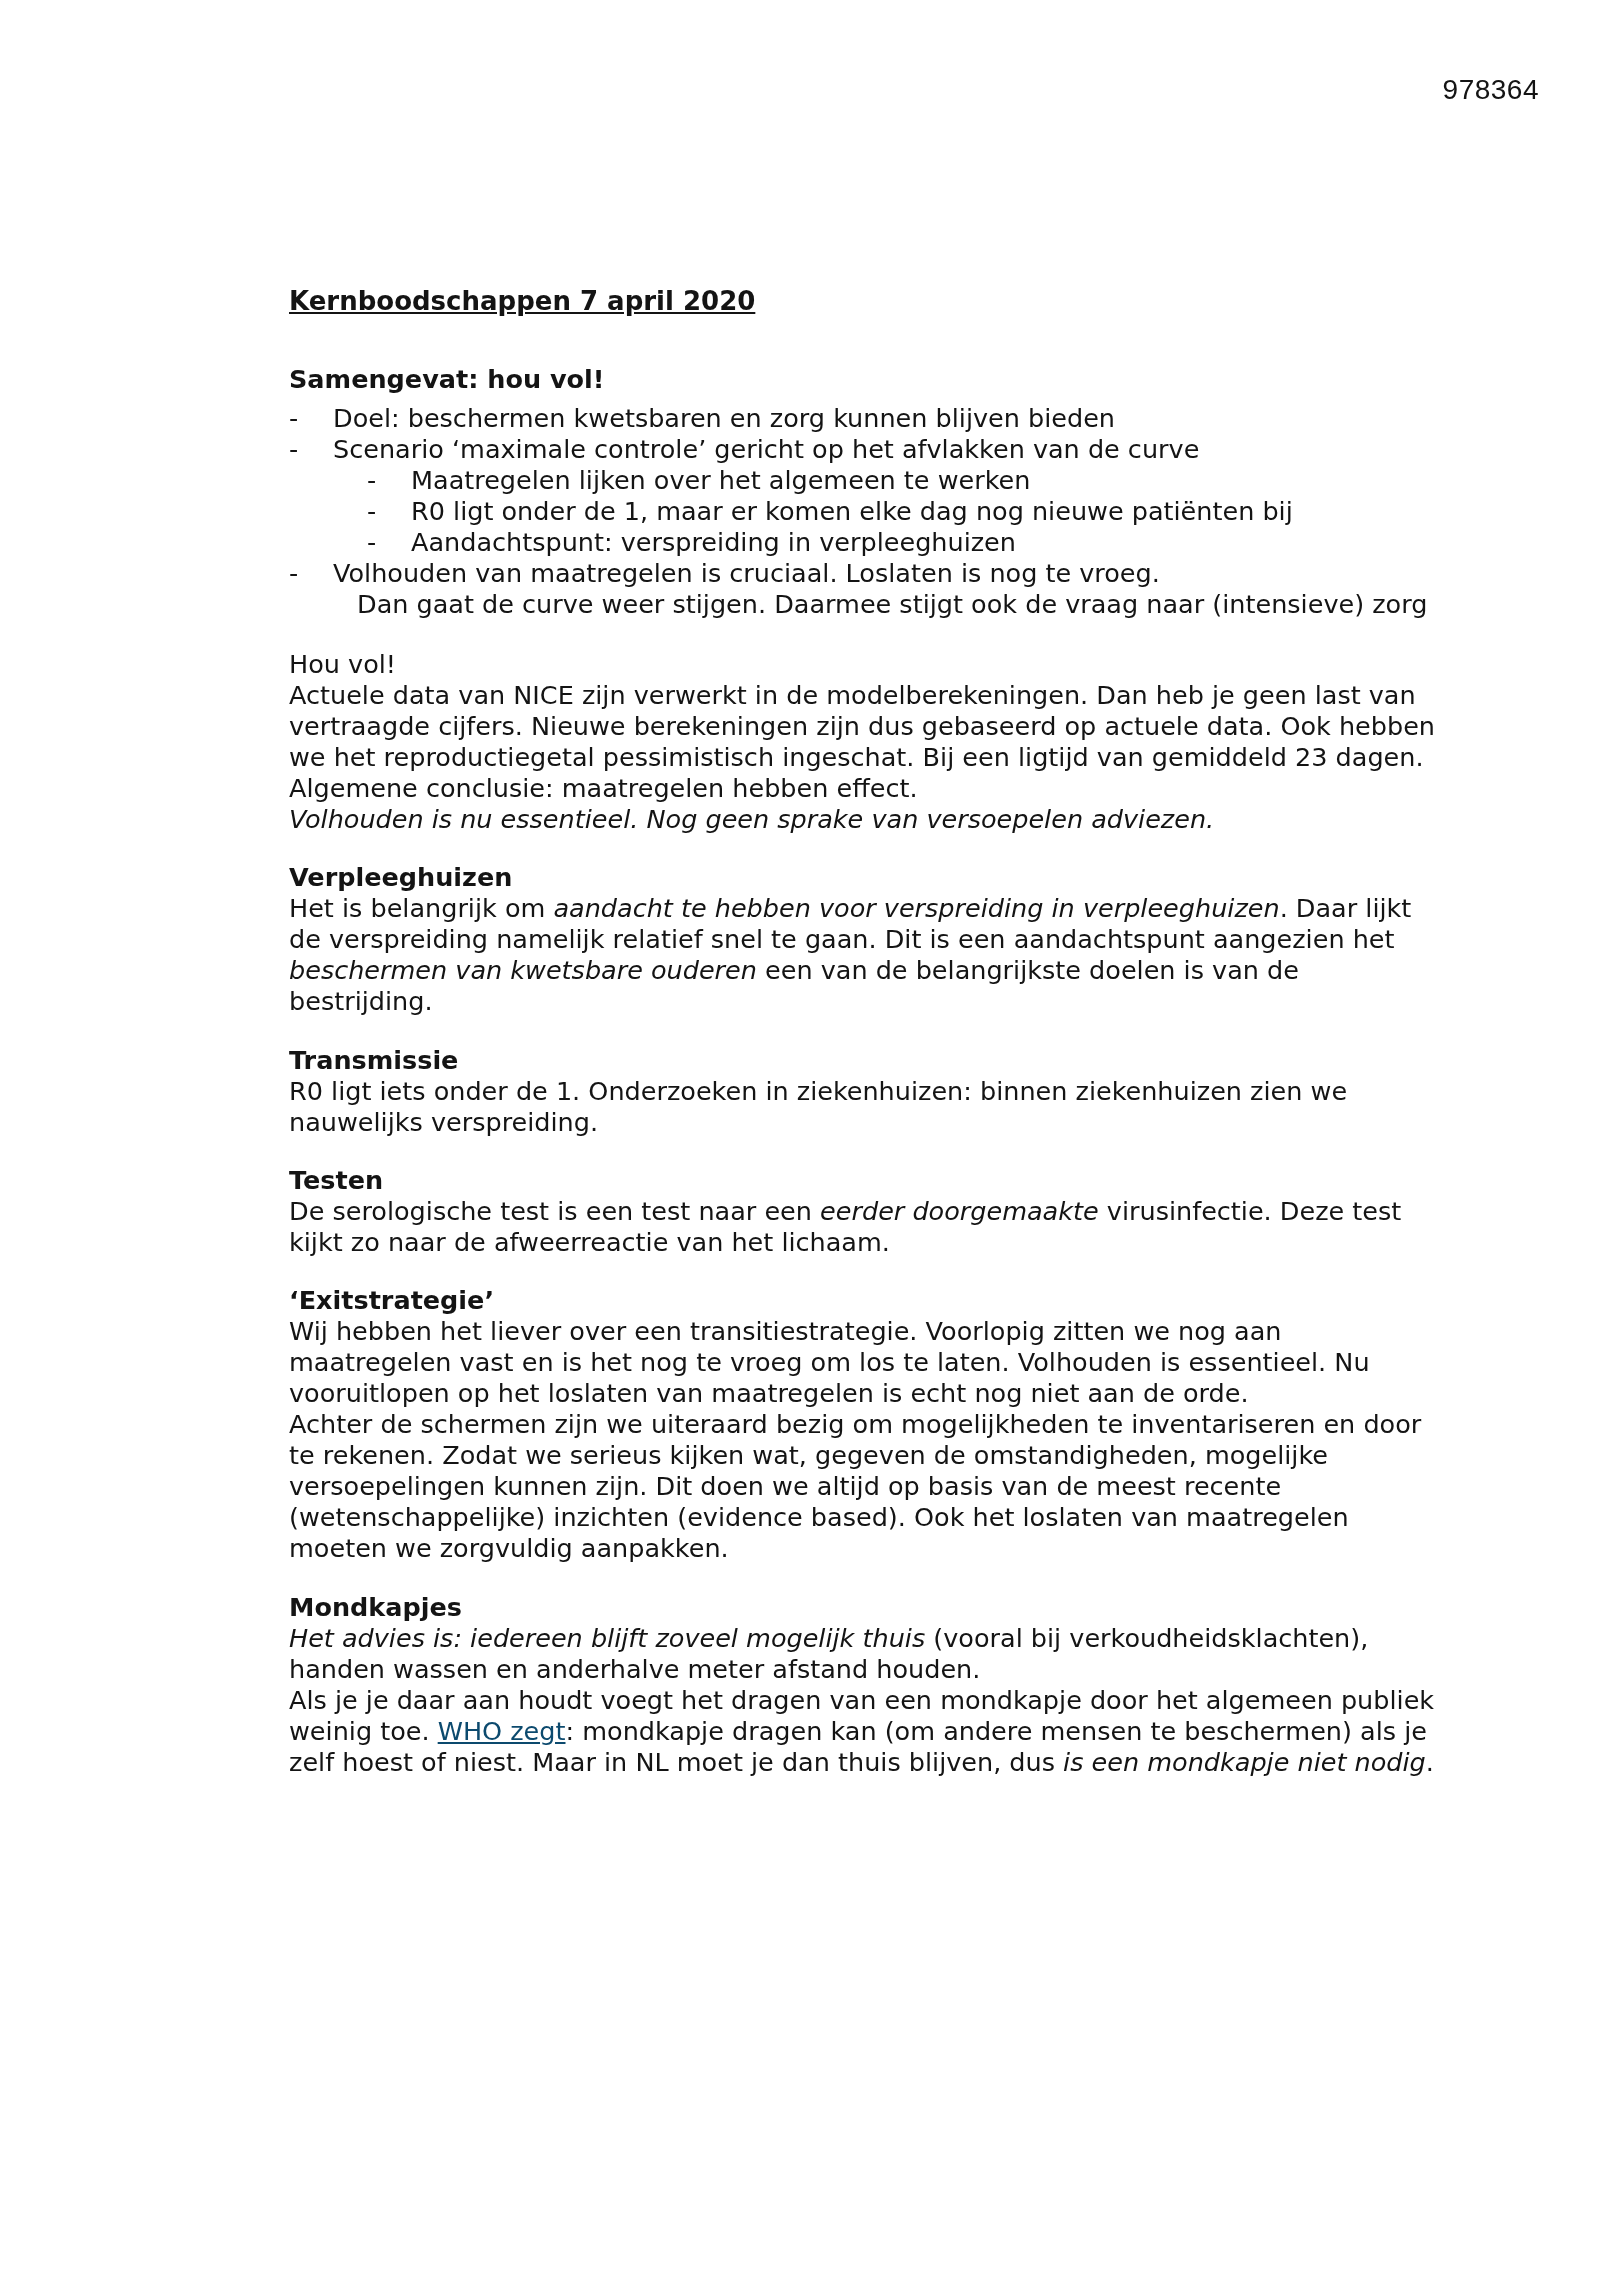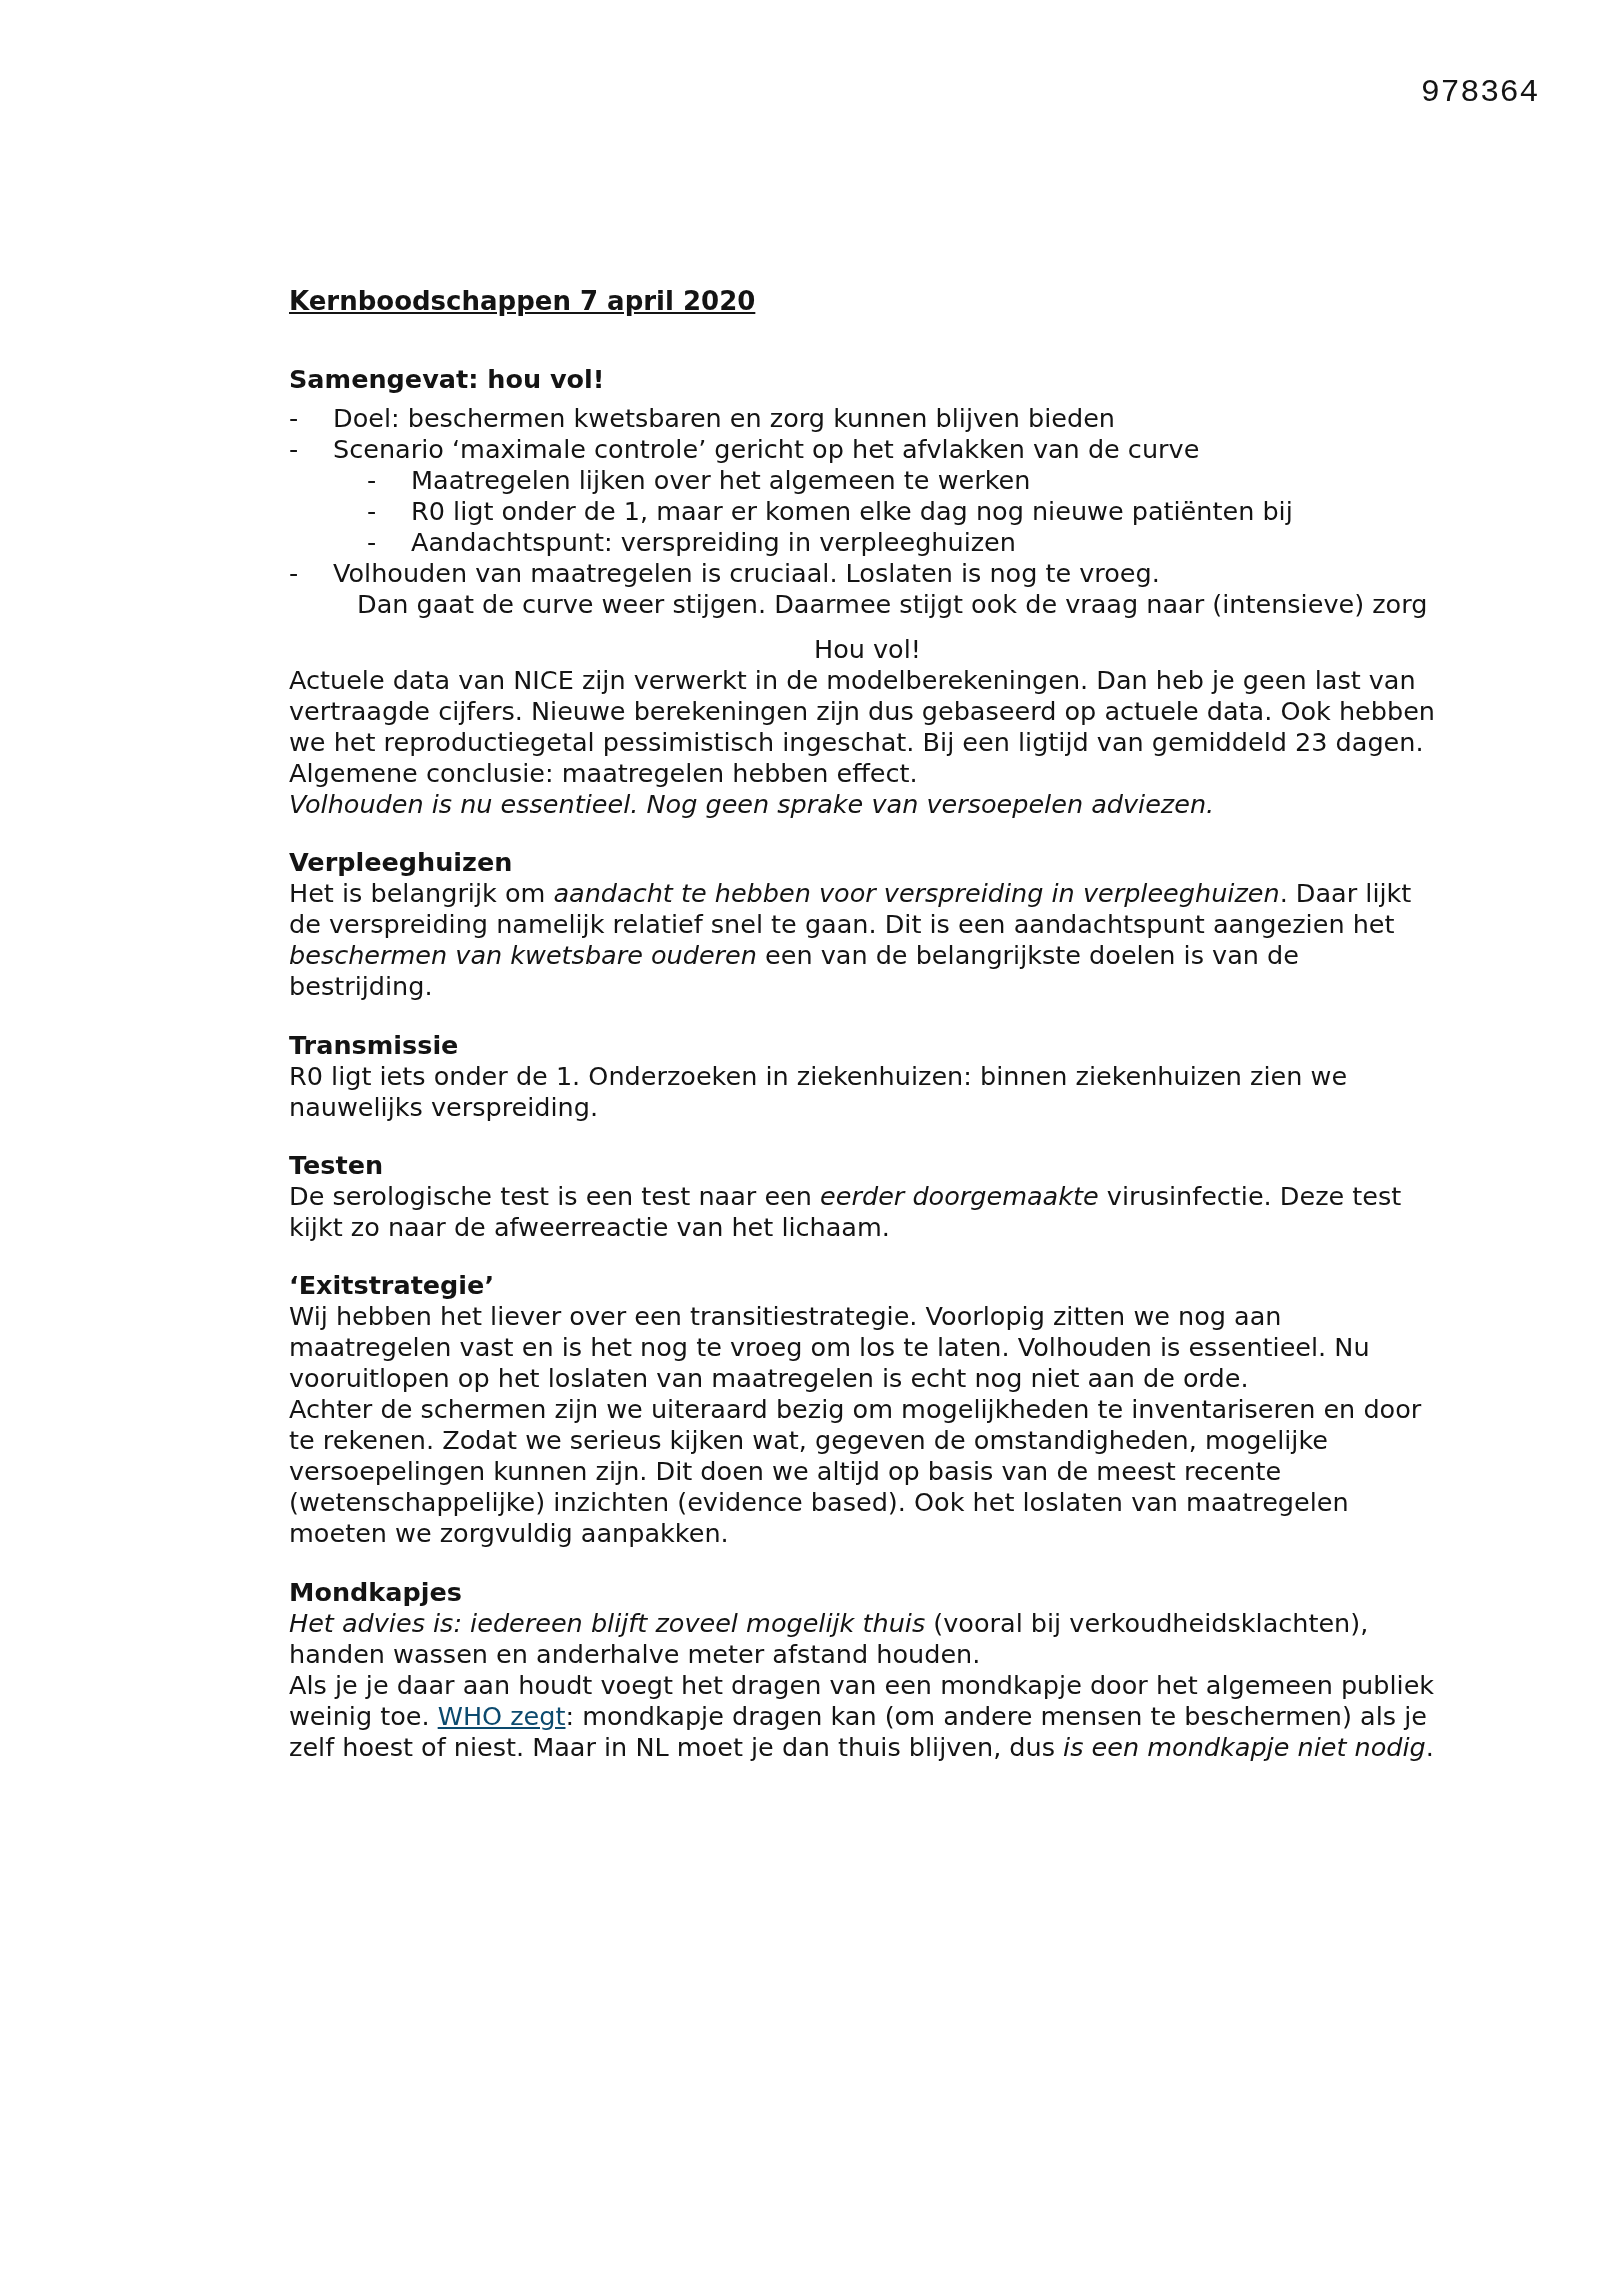--- a/index.html
+++ b/index.html
@@ -7,22 +7,22 @@
     position:relative;
     width:1621px; height:2292px;
     background:#ffffff;
     color:#141414;
     font-family:"DejaVu Sans", sans-serif;
     overflow:hidden;
   }
   .pagenum {
     position:absolute;
     top:74px; right:82px;
-    font-family:Liberation Mono, monospace;
-    font-size:32px;
+    font-family:Liberation Sans, sans-serif;
+    font-size:28px;
     color:#141414;
     letter-spacing:0.5px;
   }
   .content {
     position:absolute;
     left:289px; top:286px;
     width:1157px;
     font-size:25.5px;
     line-height:31px;
     text-align:left;
@@ -38,21 +38,21 @@
     margin:27.4px 0 0 0;
   }
   .h.first { margin-top:27.4px; }
   p { margin:0; }
   .it { font-style:italic; }
   .bullets { margin-top:7.8px; }
   .bl { display:flex; }
   .bl .dash { flex:0 0 44px; }
   .bl.l2 { margin-left:78px; }
   .bl.cont { margin-left:68px; }
-  .closing { margin-top:14px;text-align:center; }
+  .closing { margin-top:29px; }
   .summary-h { font-weight:bold; margin:0; }
   a.link { color:#0c4a6e; text-decoration:underline; cursor:pointer; }
 </style>
 </head>
 <body>
 
 <div class="page">
 
   <div class="pagenum">978364</div>
 

